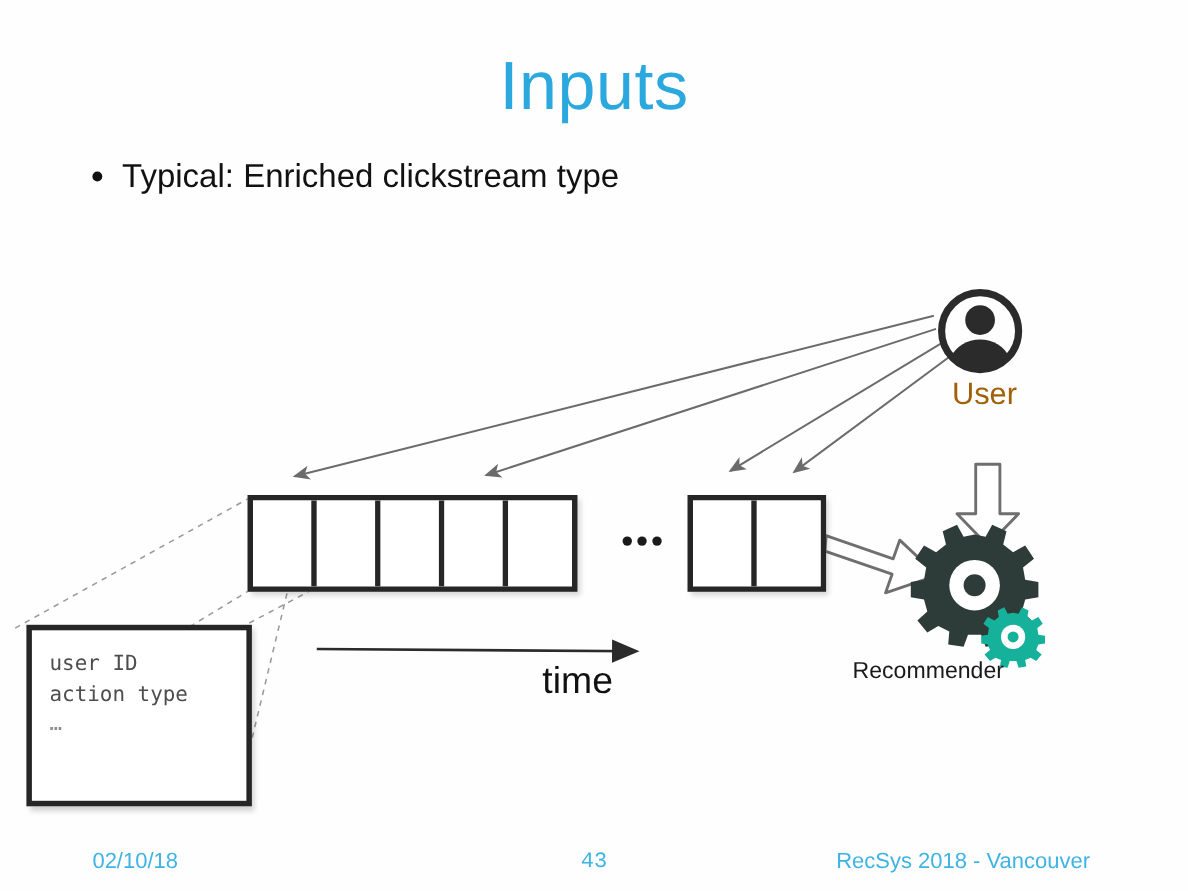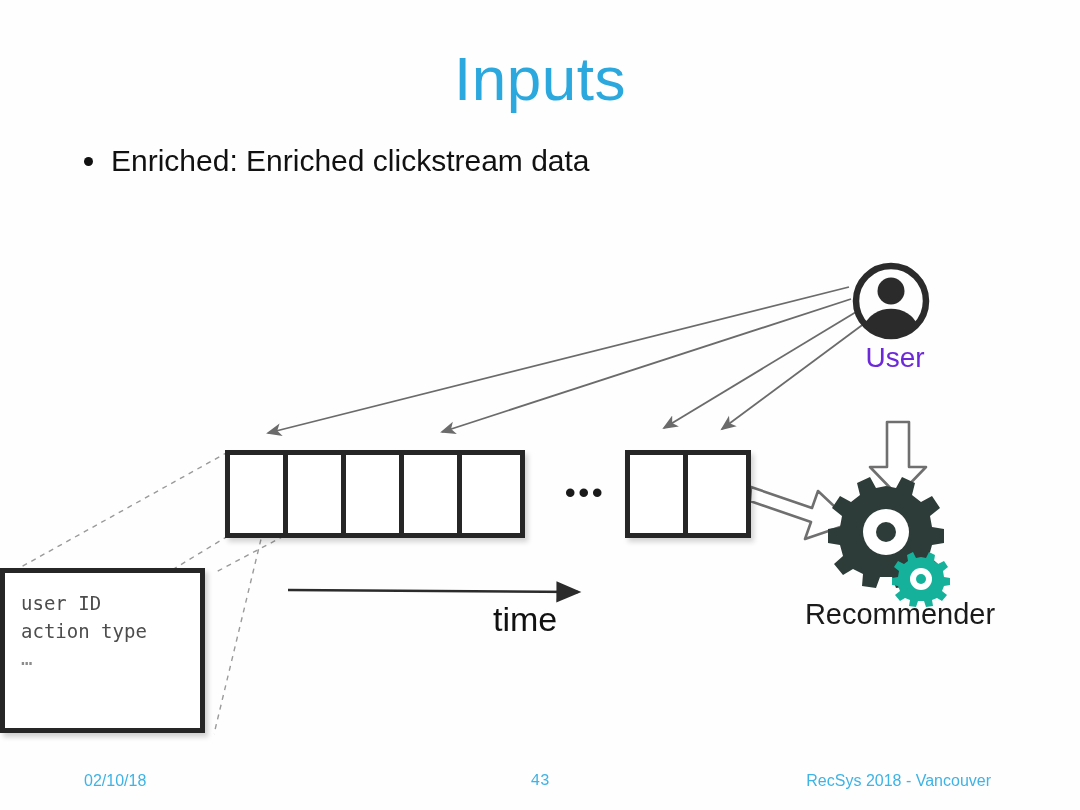--- a/index.html
+++ b/index.html
@@ -112,45 +112,45 @@
   #user-block {
     position: absolute;
     left: 830px;
     top: 258px;
     width: 130px;
     text-align: center;
   }
   #user-label {
     margin-top: 4px;
     font-size: 28px;
-    color: #6d28d9;
+    color: #a16207;
   }
 
   
   #recommender-block {
     position: absolute;
     left: 775px;
     top: 490px;
     width: 250px;
     text-align: center;
   }
   #recommender-label {
     position: absolute;
     left: 0;
     top: 108px;
     width: 250px;
-    text-align: center;
-    font-size: 29px;
+    text-align: left;
+    font-size: 21px;
     color: #1a1a1a;
   }
 
   
   #schema-box {
     position: absolute;
-    left: 0;
+    left: 24px;
     top: 568px;
     width: 205px;
     height: 165px;
     box-sizing: border-box;
     background: #ffffff;
     border: 5px solid #262626;
     box-shadow: 3px 4px 5px rgba(0,0,0,0.18);
     padding: 16px 0 0 16px;
   }
   .schema-line {
@@ -164,35 +164,35 @@
     font-size: 19px;
     color: #8c8c8c;
     line-height: 22px;
     padding-top: 2px;
   }
 
   
   #footer { position: absolute; left: 0; top: 772px; width: 1080px; height: 26px; }
   .footer-text {
     position: absolute;
-    font-size: 16px;
+    font-size: 20px;
     color: #3eb3e5;
   }
   #footer-date { left: 84px; }
   #footer-page { left: 0; width: 1080px; text-align: center; font-family: Liberation Mono, monospace; }
   #footer-event { right: 89px; }
 </style>
 </head>
 <body>
 
 <div id="slide-title">Inputs</div>
 
 <div id="bullet-row">
   <span id="bullet-dot"></span>
-  <span id="bullet-text">Enriched: Enriched clickstream data</span>
+  <span id="bullet-text">Typical: Enriched clickstream type</span>
 </div>
 
 <svg id="diagram-svg" viewBox="0 0 1080 810">
   <defs>
     <marker id="thin-arrowhead" markerWidth="9" markerHeight="9" refX="7.5" refY="4" orient="auto">
       <path d="M0,0.4 L8.6,4 L0,7.6 L2.2,4 Z" fill="#6b6b6b"></path>
     </marker>
     <marker id="time-arrowhead" markerWidth="11" markerHeight="10" refX="9" refY="5" orient="auto">
       <path d="M0,0.6 L10.4,5 L0,9.4 Z" fill="#2b2b2b"></path>
     </marker>

